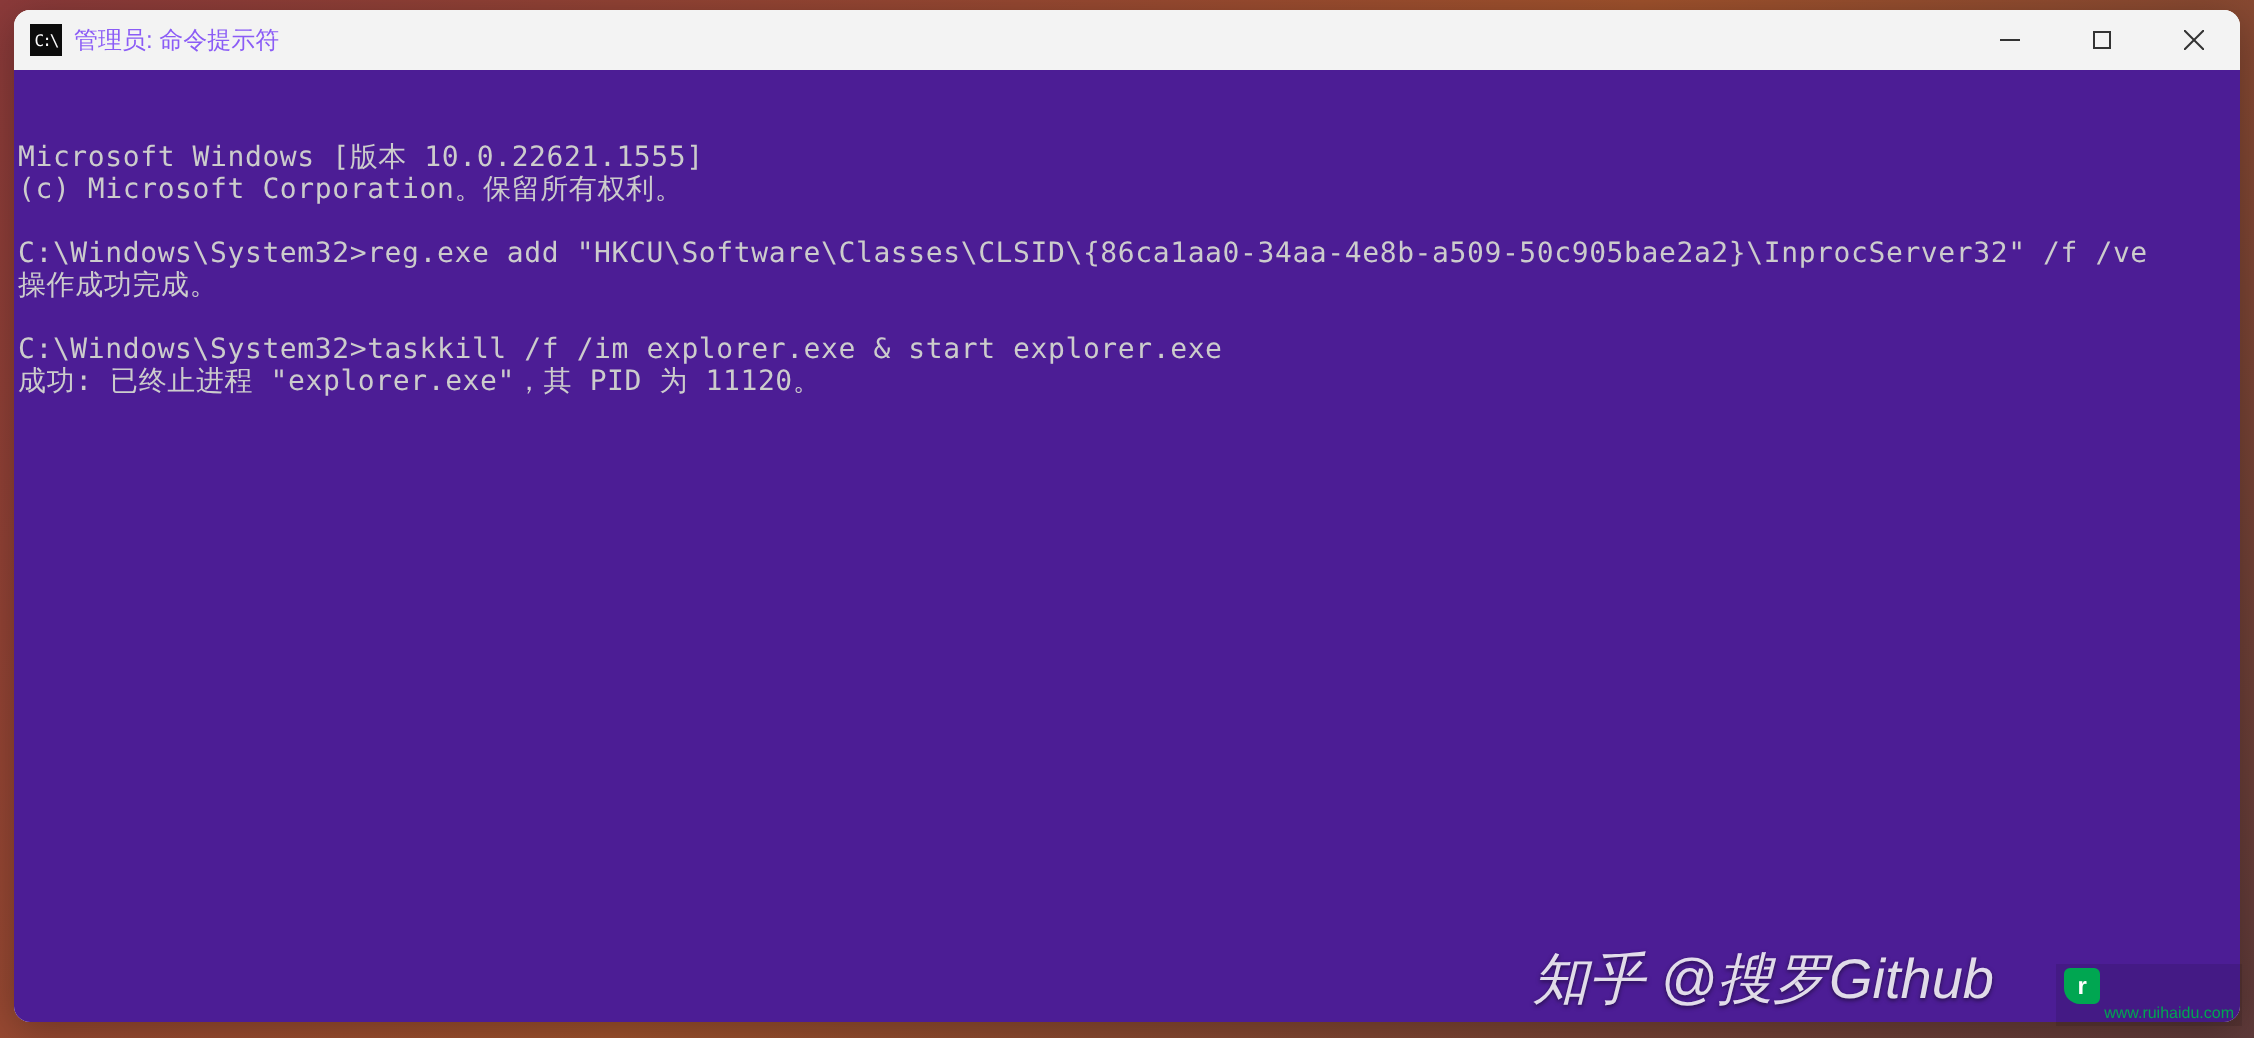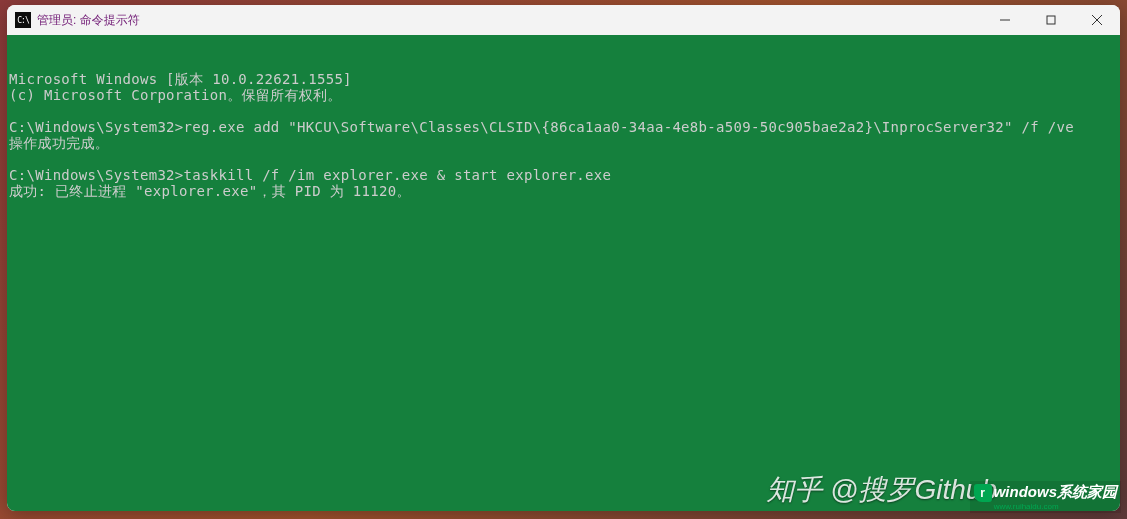--- a/index.html
+++ b/index.html
@@ -42,21 +42,21 @@
       font-size: 8px;
       display: flex;
       align-items: center;
       justify-content: center;
       margin-right: 6px;
       font-family: monospace;
       letter-spacing: -1px;
     }
     .titlebar-text {
       font-size: 12px;
-      color: #701a75;
+      color: #8b5cf6;
     }
     .window-controls {
       position: absolute;
       right: 0;
       top: 0;
       height: 30px;
       display: flex;
     }
     .win-ctrl {
       width: 46px;
@@ -66,21 +66,21 @@
       justify-content: center;
       color: #333;
       font-size: 10px;
       cursor: pointer;
     }
     .win-ctrl svg {
       width: 10px;
       height: 10px;
     }
     .terminal {
-      background: #15803d;
+      background: #4c1d95;
       height: calc(100% - 30px);
       padding: 4px 2px;
       font-family: "NSimSun", "SimSun", "Consolas", monospace;
       font-size: 14px;
       line-height: 16px;
       color: #cccccc;
       white-space: pre;
       overflow: hidden;
       letter-spacing: 0.3px;
     }
@@ -178,16 +178,15 @@
   <div class="terminal">
     <div id="terminal-lines"><div class="terminal-line">Microsoft Windows [版本 10.0.22621.1555]</div><div class="terminal-line">(c) Microsoft Corporation。保留所有权利。</div><div class="terminal-line">&nbsp;</div><div class="terminal-line">C:\Windows\System32&gt;reg.exe add "HKCU\Software\Classes\CLSID\{86ca1aa0-34aa-4e8b-a509-50c905bae2a2}\InprocServer32" /f /ve</div><div class="terminal-line">操作成功完成。</div><div class="terminal-line">&nbsp;</div><div class="terminal-line">C:\Windows\System32&gt;taskkill /f /im explorer.exe &amp; start explorer.exe</div><div class="terminal-line">成功: 已终止进程 "explorer.exe"，其 PID 为 11120。</div><div class="terminal-line">&nbsp;</div></div>
   </div>
 </div>
 
 <div class="watermark-zhihu">知乎 @搜罗Github</div>
 
 <div class="watermark-windows">
   <div class="wm-win-top">
     <span class="wm-win-logo">r</span>
-    <span>windows系统家园</span>
   </div>
   <div class="wm-win-sub">www.ruihaidu.com</div>
 </div>
 
 </body></html>

